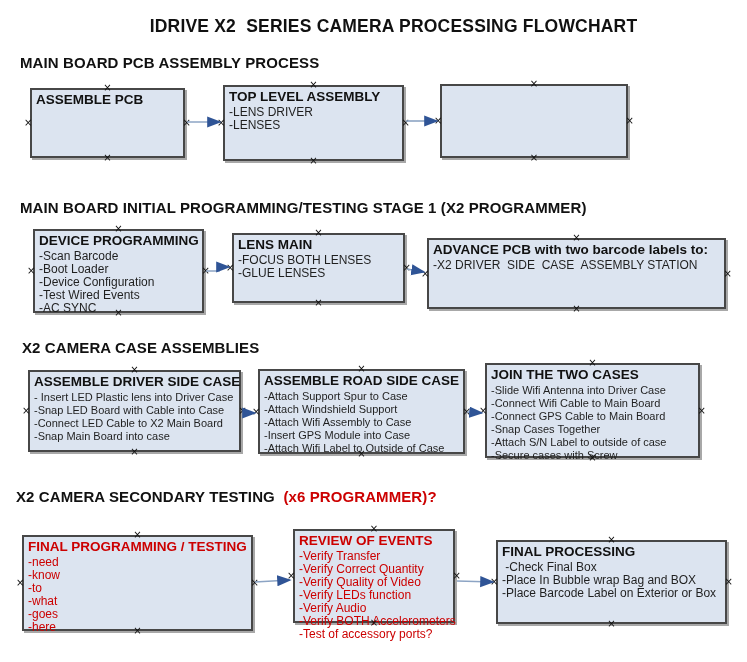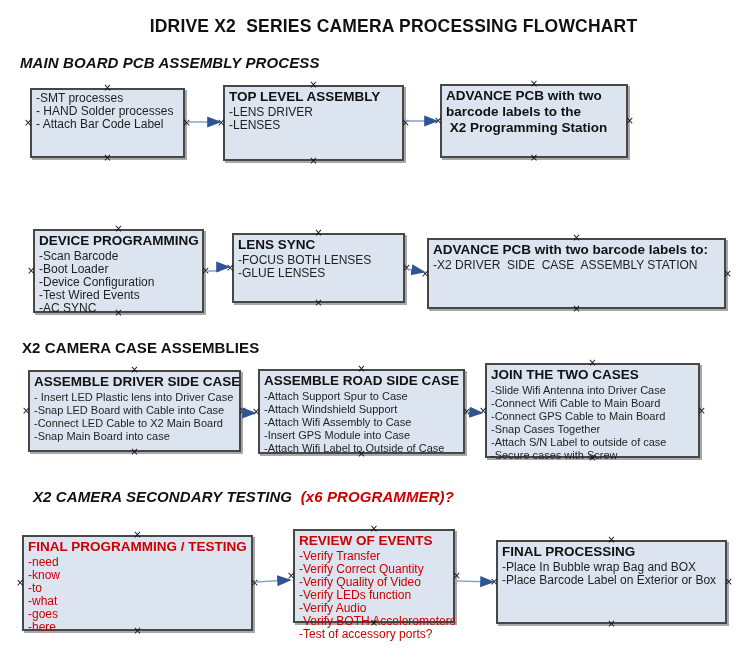--- a/index.html
+++ b/index.html
@@ -40,50 +40,44 @@
   .cp-r{right:-8px;top:50%;transform:translateY(-50%);}
   svg.arrows{position:absolute;left:0;top:0;pointer-events:none;}
 </style>
 </head>
 <body>
 
 <div id="canvas">
 
   <div class="page-title">IDRIVE X2  SERIES CAMERA PROCESSING FLOWCHART</div>
 
-  <div class="sec-heading" style="left:20px;top:54px;font-style:italic;">MAIN BOARD PCB ASSEMBLY PROCESS</div>
+  <div class="sec-heading" style="left:20px;top:54px;">MAIN BOARD PCB ASSEMBLY PROCESS</div>
+  <div class="sec-heading" style="left:20px;top:199px;">MAIN BOARD INITIAL PROGRAMMING/TESTING STAGE 1 (X2 PROGRAMMER)</div>
   <div class="sec-heading" style="left:22px;top:339px;">X2 CAMERA CASE ASSEMBLIES</div>
-  <div class="sec-heading" style="left:33px;top:488px;font-style:italic;"><span>X2 CAMERA SECONDARY TESTING</span><span class="red">  (x6 PROGRAMMER)?</span></div>
+  <div class="sec-heading" style="left:16px;top:488px;"><span>X2 CAMERA SECONDARY TESTING</span><span class="red">  (x6 PROGRAMMER)?</span></div>
 
   <div class="box" style="left:30px;top:88px;width:155px;height:70px;">
-    <ul class="box-items">
-        <li>-SMT processes</li>
-        <li>- HAND Solder processes</li>
-        <li>- Attach Bar Code Label</li>
-      </ul>
+    <div class="box-title">ASSEMBLE PCB</div>
     <span class="cp cp-t">×</span>
       <span class="cp cp-b">×</span>
       <span class="cp cp-l">×</span>
       <span class="cp cp-r">×</span>
   </div>
   <div class="box" style="left:223px;top:85px;width:181px;height:76px;">
     <div class="box-title">TOP LEVEL ASSEMBLY</div>
     <ul class="box-items">
         <li>-LENS DRIVER</li>
         <li>-LENSES</li>
       </ul>
     <span class="cp cp-t">×</span>
       <span class="cp cp-b">×</span>
       <span class="cp cp-l">×</span>
       <span class="cp cp-r">×</span>
   </div>
   <div class="box" style="left:440px;top:84px;width:188px;height:74px;">
-    <div class="box-title">ADVANCE PCB with two
-barcode labels to the
- X2 Programming Station</div>
     <ul class="box-items"></ul>
     <span class="cp cp-t">×</span>
       <span class="cp cp-b">×</span>
       <span class="cp cp-l">×</span>
       <span class="cp cp-r">×</span>
   </div>
 
   <div class="box" style="left:33px;top:229px;width:171px;height:84px;">
     <div class="box-title">DEVICE PROGRAMMING</div>
     <ul class="box-items">
@@ -92,21 +86,21 @@
         <li>-Device Configuration</li>
         <li>-Test Wired Events</li>
         <li>-AC SYNC</li>
       </ul>
     <span class="cp cp-t">×</span>
       <span class="cp cp-b">×</span>
       <span class="cp cp-l">×</span>
       <span class="cp cp-r">×</span>
   </div>
   <div class="box" style="left:232px;top:233px;width:173px;height:70px;">
-    <div class="box-title">LENS SYNC</div>
+    <div class="box-title">LENS MAIN</div>
     <ul class="box-items">
         <li>-FOCUS BOTH LENSES</li>
         <li>-GLUE LENSES</li>
       </ul>
     <span class="cp cp-t">×</span>
       <span class="cp cp-b">×</span>
       <span class="cp cp-l">×</span>
       <span class="cp cp-r">×</span>
   </div>
   <div class="box" style="left:427px;top:238px;width:299px;height:71px;">
@@ -190,20 +184,21 @@
         <li>-Test of accessory ports?</li>
       </ul>
     <span class="cp cp-t">×</span>
       <span class="cp cp-b">×</span>
       <span class="cp cp-l">×</span>
       <span class="cp cp-r">×</span>
   </div>
   <div class="box" style="left:496px;top:540px;width:231px;height:84px;">
     <div class="box-title">FINAL PROCESSING</div>
     <ul class="box-items">
+        <li> -Check Final Box</li>
         <li>-Place In Bubble wrap Bag and BOX</li>
         <li>-Place Barcode Label on Exterior or Box</li>
       </ul>
     <span class="cp cp-t">×</span>
       <span class="cp cp-b">×</span>
       <span class="cp cp-l">×</span>
       <span class="cp cp-r">×</span>
   </div>
 
   <svg class="arrows" width="747" height="662" viewBox="0 0 747 662" aria-hidden="true">

